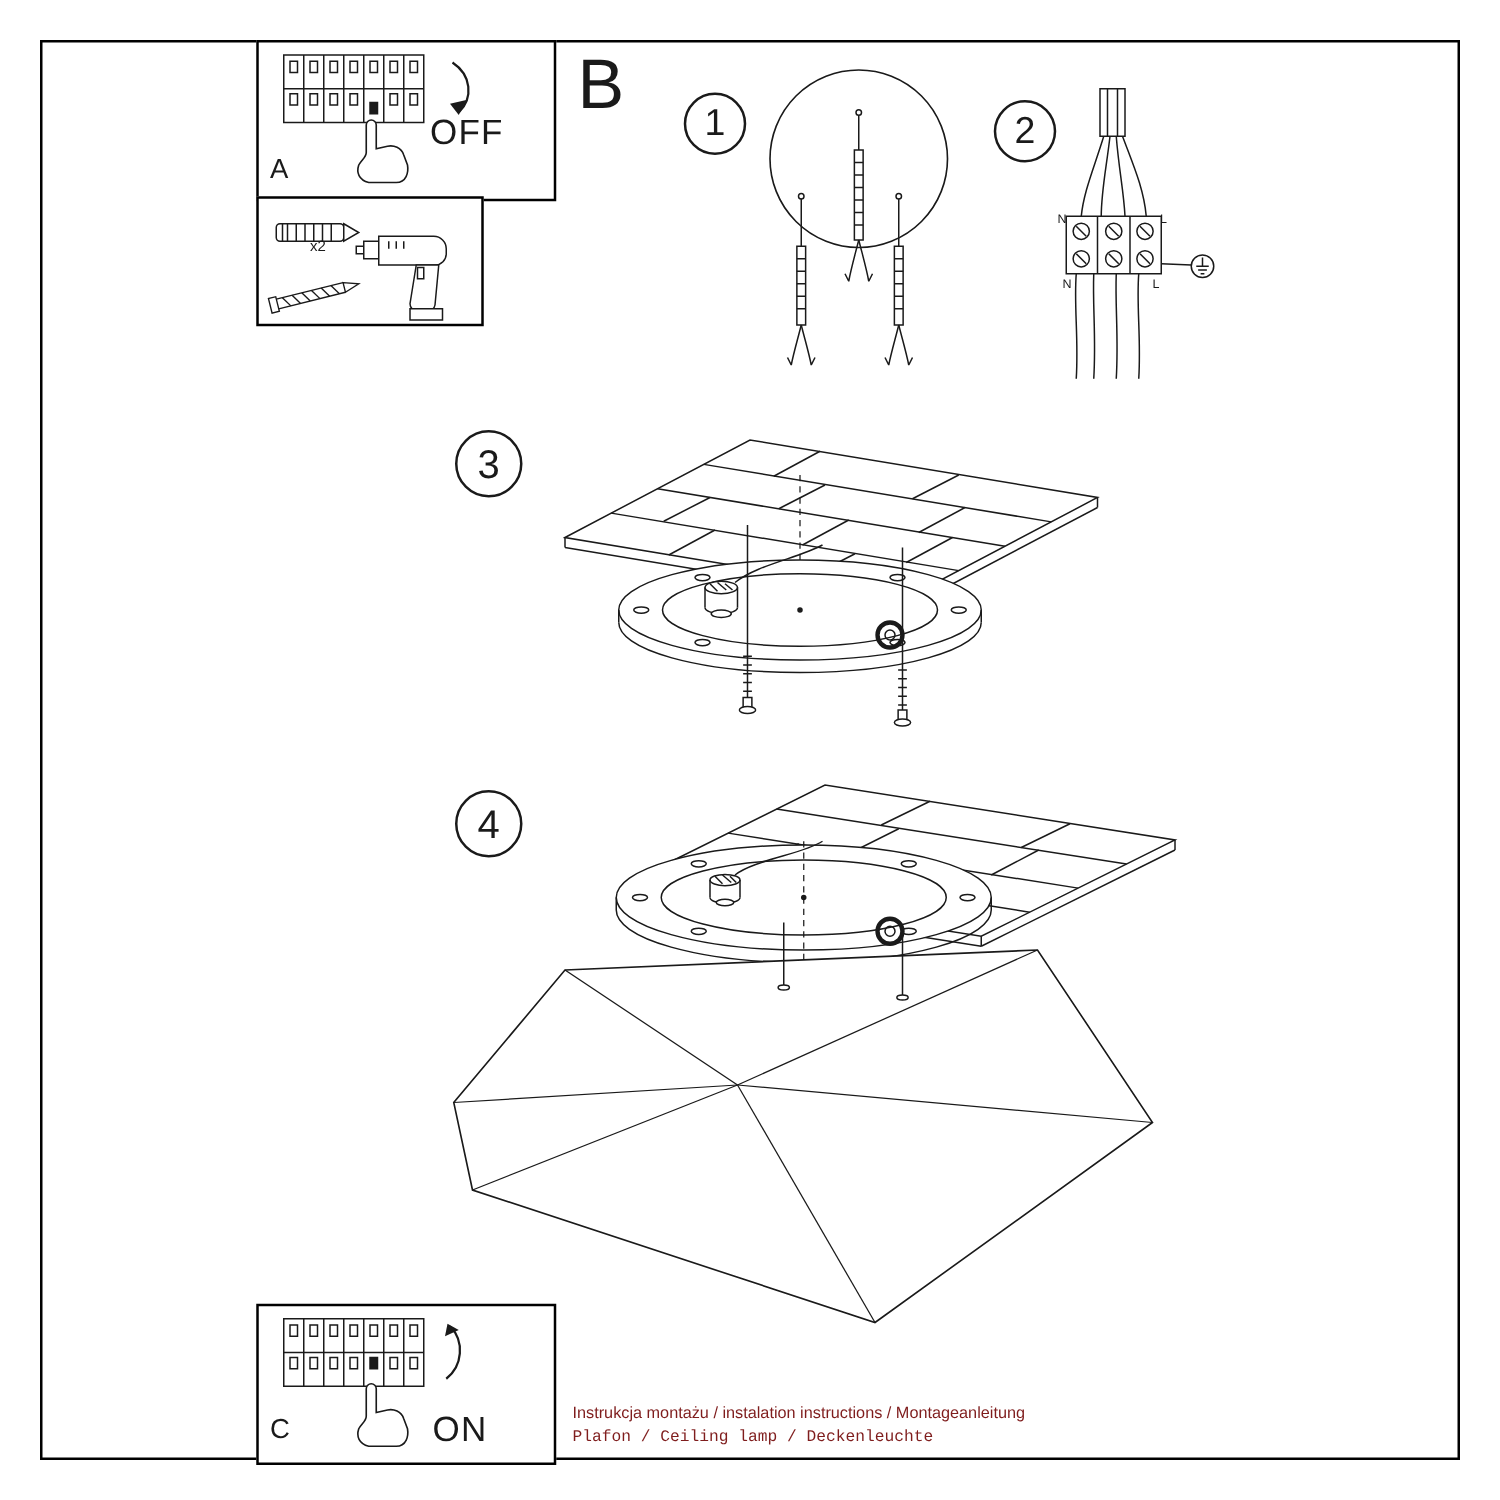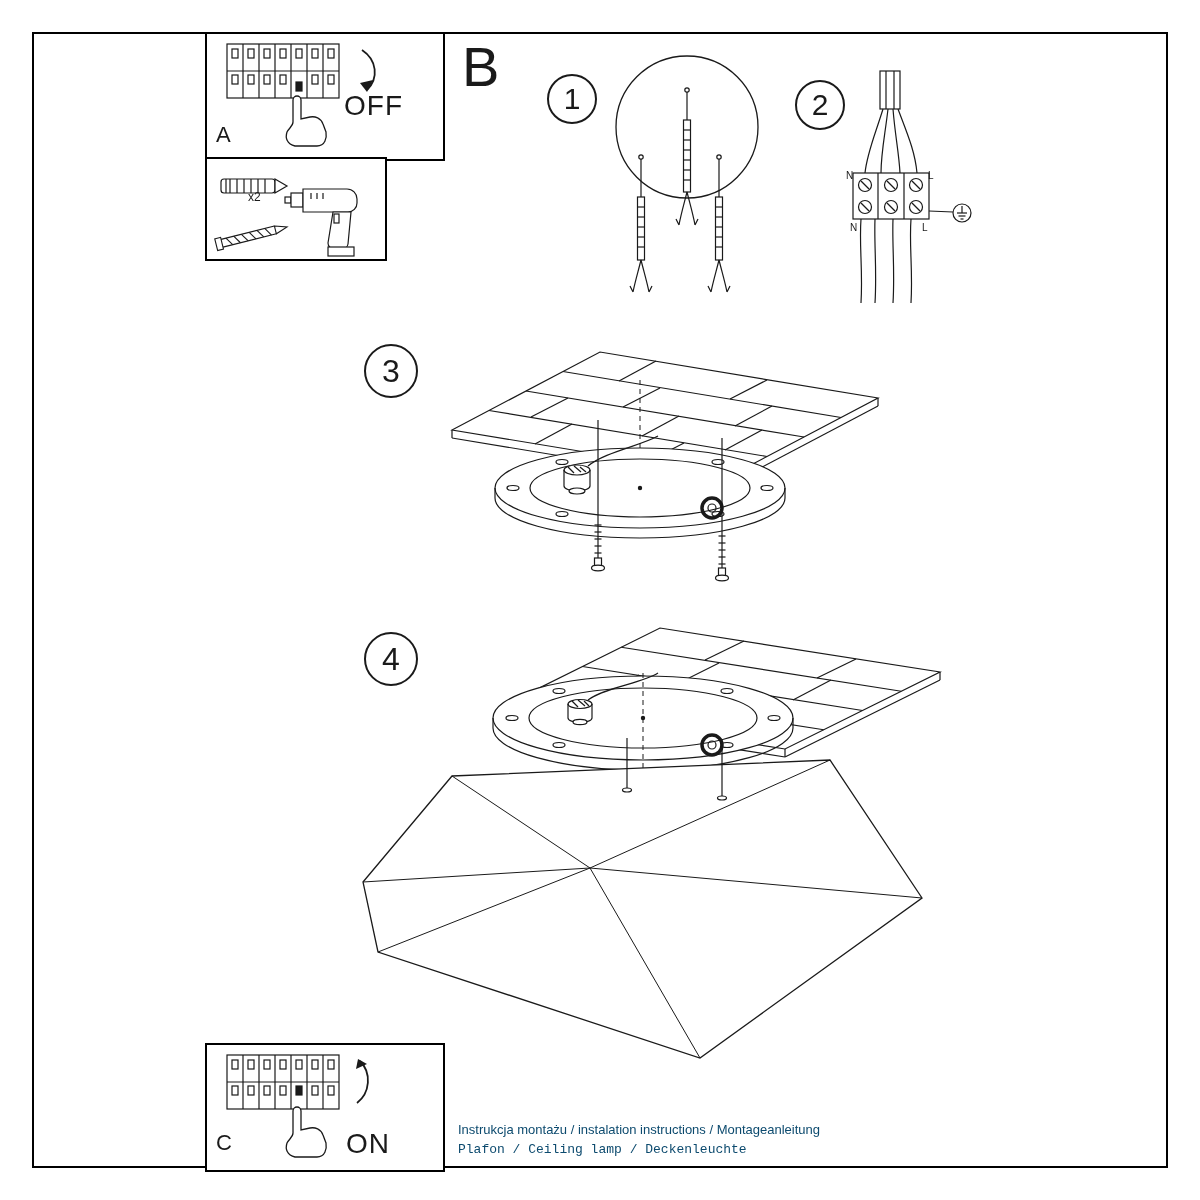--- a/index.html
+++ b/index.html
@@ -23,21 +23,21 @@
                display:flex;align-items:center;justify-content:center;font-size:30px;}
   #step1-badge{left:547px;top:74px;}
   #step2-badge{left:795px;top:80px;}
   #step3-badge{left:364px;top:344px;width:50px;height:50px;font-size:32px;}
   #step4-badge{left:364px;top:632px;width:50px;height:50px;font-size:32px;}
   .wire-label{font-size:10px;}
   #wiring-n-top{left:846px;top:170px;}
   #wiring-l-top{left:928px;top:170px;}
   #wiring-n-bottom{left:850px;top:222px;}
   #wiring-l-bottom{left:922px;top:222px;}
-  .footer-line{font-size:13px;color:#0c4a6e;}
+  .footer-line{font-size:13px;color:#7f1d1d;}
   #footer-1{left:458px;top:1122px;}
   #footer-2{left:458px;top:1142px;font-family:Liberation Mono, monospace;}
   svg{display:block;}
 </style>
 </head>
 <body>
 
 <div id="page">
 
   <div id="frame" class="abs"></div>

